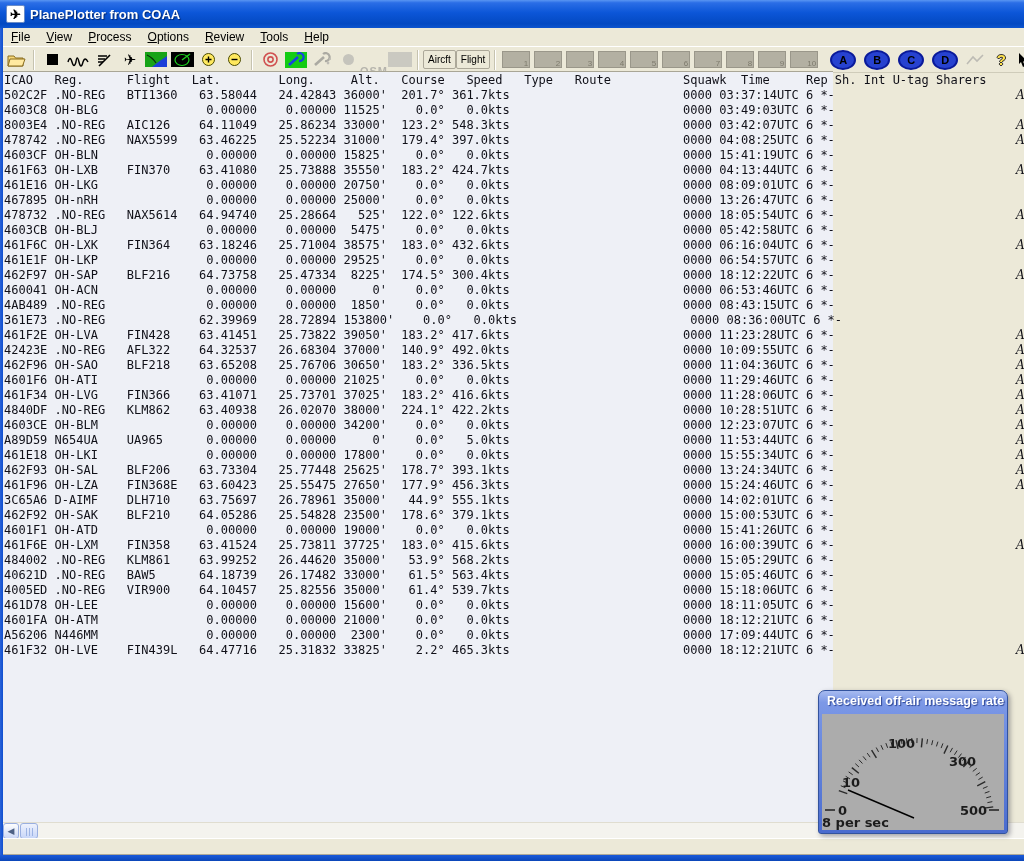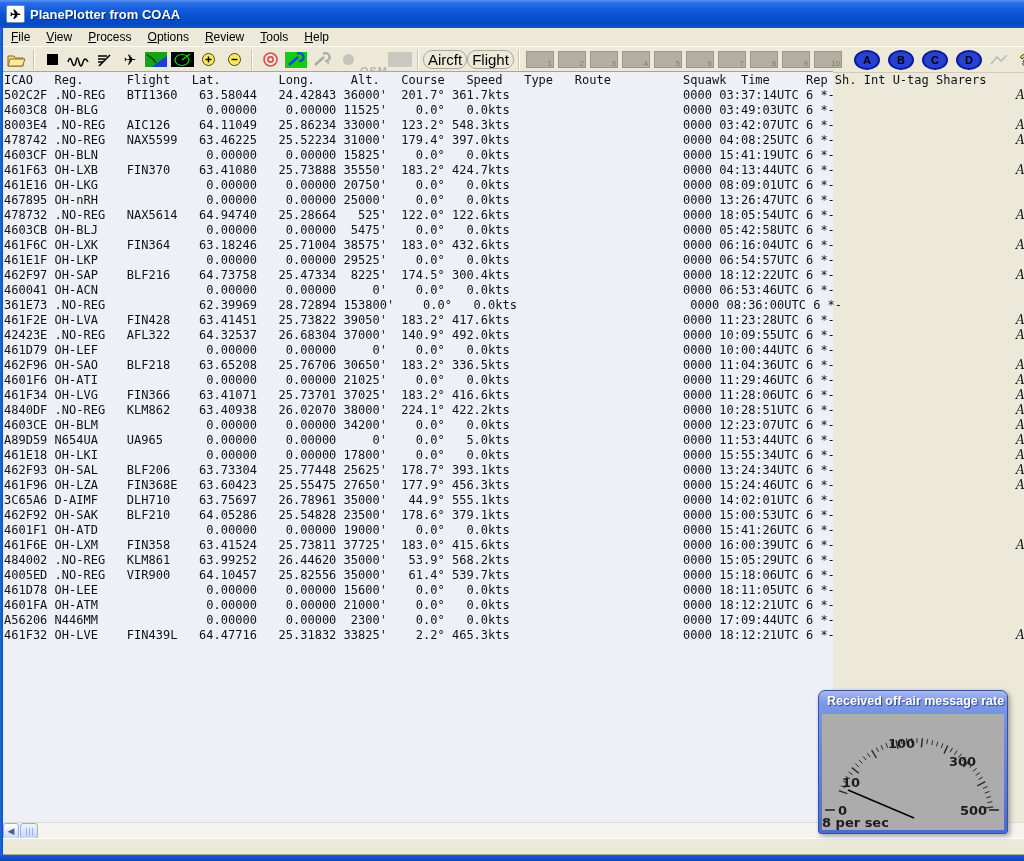--- a/index.html
+++ b/index.html
@@ -28,21 +28,21 @@
   }
   .menu-item{padding:0 8px;cursor:default;text-align:center;}
   .toolbar{
     position:absolute;left:3px;top:46px;width:1021px;height:25px;background:#ece9d8;
     border-top:1px solid #fff;border-bottom:1px solid #cfccba;
     display:flex;align-items:center;font-size:11px;
   }
   .tsep{width:2px;height:20px;margin:0 4px;border-left:1px solid #c6c3b0;border-right:1px solid #fff;}
   .tbtn{height:22px;min-width:24px;display:flex;align-items:center;justify-content:center;box-sizing:border-box;margin:0 1px;}
   .tbtn.dis{filter:grayscale(1);opacity:.55;}
-  .txtbtn{border:1px solid #aca899;border-radius:9px;background:#ece9d8;padding:0 4px;font-size:15px;height:19px;}
+  .txtbtn{border:1px solid #aca899;border-radius:2px;background:#ece9d8;padding:0 4px;font-size:10px;height:19px;}
   .numbtn{width:26px;height:15px;background:#b3b0a2;border:1px solid #9a978a;position:relative;margin:0 2px;}
   .numbtn span{position:absolute;right:1px;bottom:-1px;font-size:8px;color:#7d7a6c;}
   .ovalbtn{width:22px;height:16px;border-radius:50%;background:#2742d0;border:2px solid #0a1a9a;
     color:#000;font-weight:bold;font-size:11px;display:flex;align-items:center;justify-content:center;margin:0 4px;}
   .help-q{font-weight:bold;font-size:15px;color:#ffe34d;text-shadow:-1px 0 #333,1px 0 #333,0 -1px #333,0 1px #333;}
   
   .client{
     position:absolute;left:3px;top:71px;width:830px;height:751px;
     background:#eef0f6;border-top:1px solid #a9a696;
   }
@@ -244,38 +244,39 @@
       <div class="gline">4603CF OH-BLN               0.00000    0.00000 15825'    0.0°   0.0kts                        0000 15:41:19UTC 6 *-</div>
       <div class="gline">461F63 OH-LXB    FIN370    63.41080   25.73888 35550'  183.2° 424.7kts                        0000 04:13:44UTC 6 *-<span class="shr-part">A</span></div>
       <div class="gline">461E16 OH-LKG               0.00000    0.00000 20750'    0.0°   0.0kts                        0000 08:09:01UTC 6 *-</div>
       <div class="gline">467895 OH-nRH               0.00000    0.00000 25000'    0.0°   0.0kts                        0000 13:26:47UTC 6 *-</div>
       <div class="gline">478732 .NO-REG   NAX5614   64.94740   25.28664   525'  122.0° 122.6kts                        0000 18:05:54UTC 6 *-<span class="shr-part">A</span></div>
       <div class="gline">4603CB OH-BLJ               0.00000    0.00000  5475'    0.0°   0.0kts                        0000 05:42:58UTC 6 *-</div>
       <div class="gline">461F6C OH-LXK    FIN364    63.18246   25.71004 38575'  183.0° 432.6kts                        0000 06:16:04UTC 6 *-<span class="shr-part">A</span></div>
       <div class="gline">461E1F OH-LKP               0.00000    0.00000 29525'    0.0°   0.0kts                        0000 06:54:57UTC 6 *-</div>
       <div class="gline">462F97 OH-SAP    BLF216    64.73758   25.47334  8225'  174.5° 300.4kts                        0000 18:12:22UTC 6 *-<span class="shr-part">A</span></div>
       <div class="gline">460041 OH-ACN               0.00000    0.00000     0'    0.0°   0.0kts                        0000 06:53:46UTC 6 *-</div>
+      <div class="gline">4AB489 .NO-REG              0.00000    0.00000  1850'    0.0°   0.0kts                        0000 08:43:15UTC 6 *-</div>
       <div class="gline">361E73 .NO-REG             62.39969   28.72894 153800'    0.0°   0.0kts                        0000 08:36:00UTC 6 *-</div>
       <div class="gline">461F2E OH-LVA    FIN428    63.41451   25.73822 39050'  183.2° 417.6kts                        0000 11:23:28UTC 6 *-<span class="shr-part">A</span></div>
       <div class="gline">42423E .NO-REG   AFL322    64.32537   26.68304 37000'  140.9° 492.0kts                        0000 10:09:55UTC 6 *-<span class="shr-part">A</span></div>
-      <div class="gline">461D79 OH-LEF               0.00000    0.00000     0'    0.0°   0.0kts                        0000 10:00:44UTC 6 *-</div>
       <div class="gline">462F96 OH-SAO    BLF218    63.65208   25.76706 30650'  183.2° 336.5kts                        0000 11:04:36UTC 6 *-<span class="shr-part">A</span></div>
       <div class="gline">4601F6 OH-ATI               0.00000    0.00000 21025'    0.0°   0.0kts                        0000 11:29:46UTC 6 *-<span class="shr-part">A</span></div>
       <div class="gline">461F34 OH-LVG    FIN366    63.41071   25.73701 37025'  183.2° 416.6kts                        0000 11:28:06UTC 6 *-<span class="shr-part">A</span></div>
       <div class="gline">4840DF .NO-REG   KLM862    63.40938   26.02070 38000'  224.1° 422.2kts                        0000 10:28:51UTC 6 *-<span class="shr-part">A</span></div>
       <div class="gline">4603CE OH-BLM               0.00000    0.00000 34200'    0.0°   0.0kts                        0000 12:23:07UTC 6 *-<span class="shr-part">A</span></div>
       <div class="gline">A89D59 N654UA    UA965      0.00000    0.00000     0'    0.0°   5.0kts                        0000 11:53:44UTC 6 *-<span class="shr-part">A</span></div>
       <div class="gline">461E18 OH-LKI               0.00000    0.00000 17800'    0.0°   0.0kts                        0000 15:55:34UTC 6 *-<span class="shr-part">A</span></div>
       <div class="gline">462F93 OH-SAL    BLF206    63.73304   25.77448 25625'  178.7° 393.1kts                        0000 13:24:34UTC 6 *-<span class="shr-part">A</span></div>
       <div class="gline">461F96 OH-LZA    FIN368E   63.60423   25.55475 27650'  177.9° 456.3kts                        0000 15:24:46UTC 6 *-<span class="shr-part">A</span></div>
       <div class="gline">3C65A6 D-AIMF    DLH710    63.75697   26.78961 35000'   44.9° 555.1kts                        0000 14:02:01UTC 6 *-</div>
       <div class="gline">462F92 OH-SAK    BLF210    64.05286   25.54828 23500'  178.6° 379.1kts                        0000 15:00:53UTC 6 *-</div>
       <div class="gline">4601F1 OH-ATD               0.00000    0.00000 19000'    0.0°   0.0kts                        0000 15:41:26UTC 6 *-</div>
       <div class="gline">461F6E OH-LXM    FIN358    63.41524   25.73811 37725'  183.0° 415.6kts                        0000 16:00:39UTC 6 *-<span class="shr-part">A</span></div>
       <div class="gline">484002 .NO-REG   KLM861    63.99252   26.44620 35000'   53.9° 568.2kts                        0000 15:05:29UTC 6 *-</div>
+      <div class="gline">40621D .NO-REG   BAW5      64.18739   26.17482 33000'   61.5° 563.4kts                        0000 15:05:46UTC 6 *-</div>
       <div class="gline">4005ED .NO-REG   VIR900    64.10457   25.82556 35000'   61.4° 539.7kts                        0000 15:18:06UTC 6 *-</div>
       <div class="gline">461D78 OH-LEE               0.00000    0.00000 15600'    0.0°   0.0kts                        0000 18:11:05UTC 6 *-</div>
       <div class="gline">4601FA OH-ATM               0.00000    0.00000 21000'    0.0°   0.0kts                        0000 18:12:21UTC 6 *-</div>
       <div class="gline">A56206 N446MM               0.00000    0.00000  2300'    0.0°   0.0kts                        0000 17:09:44UTC 6 *-</div>
       <div class="gline">461F32 OH-LVE    FIN439L   64.47716   25.31832 33825'    2.2° 465.3kts                        0000 18:12:21UTC 6 *-<span class="shr-part">A</span></div>
     </div>
 </div>
 
 <div class="gauge">
   <div class="gauge-title">Received off-air message rate</div>

